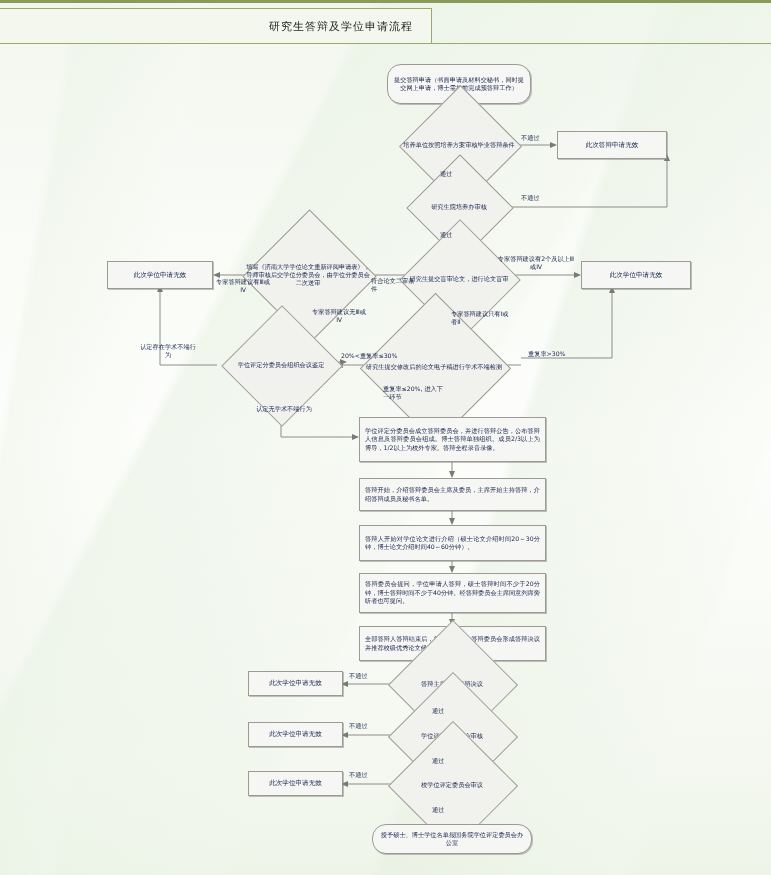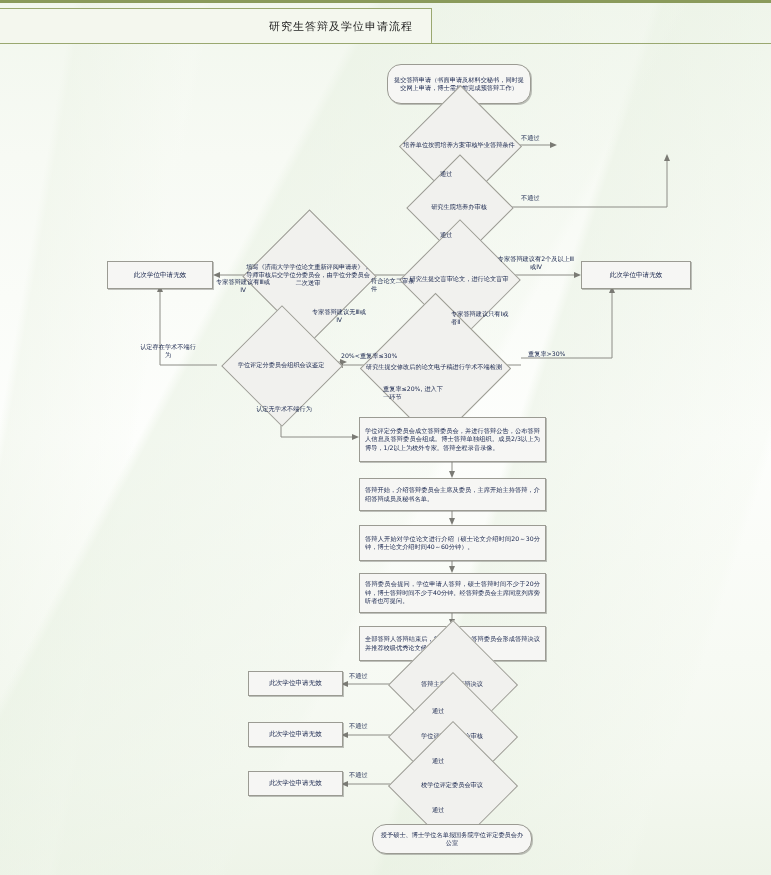--- a/index.html
+++ b/index.html
@@ -162,20 +162,23 @@
 
   <div class="node term fs6" style="left:387px;top:64px;width:144px;height:40px;">
     <span>提交答辩申请（书面申请及材料交秘书，同时提交网上申请，博士需提前完成预答辩工作）</span>
   </div>
 
   <div class="dia" style="left:400px;top:127px;width:118px;height:36px;">
     <div class="shape" style="width:85px;height:85px;left:16.5px;top:-24.5px;"></div>
     <div class="lbl wrap fs6">培养单位按照培养方案审核毕业答辩条件</div>
   </div>
 
+  <div class="node proc fs65" style="left:557px;top:131px;width:110px;height:28px;">
+    <span>此次答辩申请无效</span>
+  </div>
 
   <div class="dia" style="left:406px;top:192px;width:106px;height:30px;">
     <div class="shape" style="width:74px;height:74px;left:16px;top:-22px;"></div>
     <div class="lbl fs6">研究生院培养办审核</div>
   </div>
 
   <div class="dia" style="left:406px;top:251px;width:106px;height:56px;">
     <div class="shape" style="width:84px;height:84px;left:11px;top:-14px;"></div>
     <div class="lbl wrap fs6">研究生提交盲审论文，进行论文盲审</div>
   </div>

